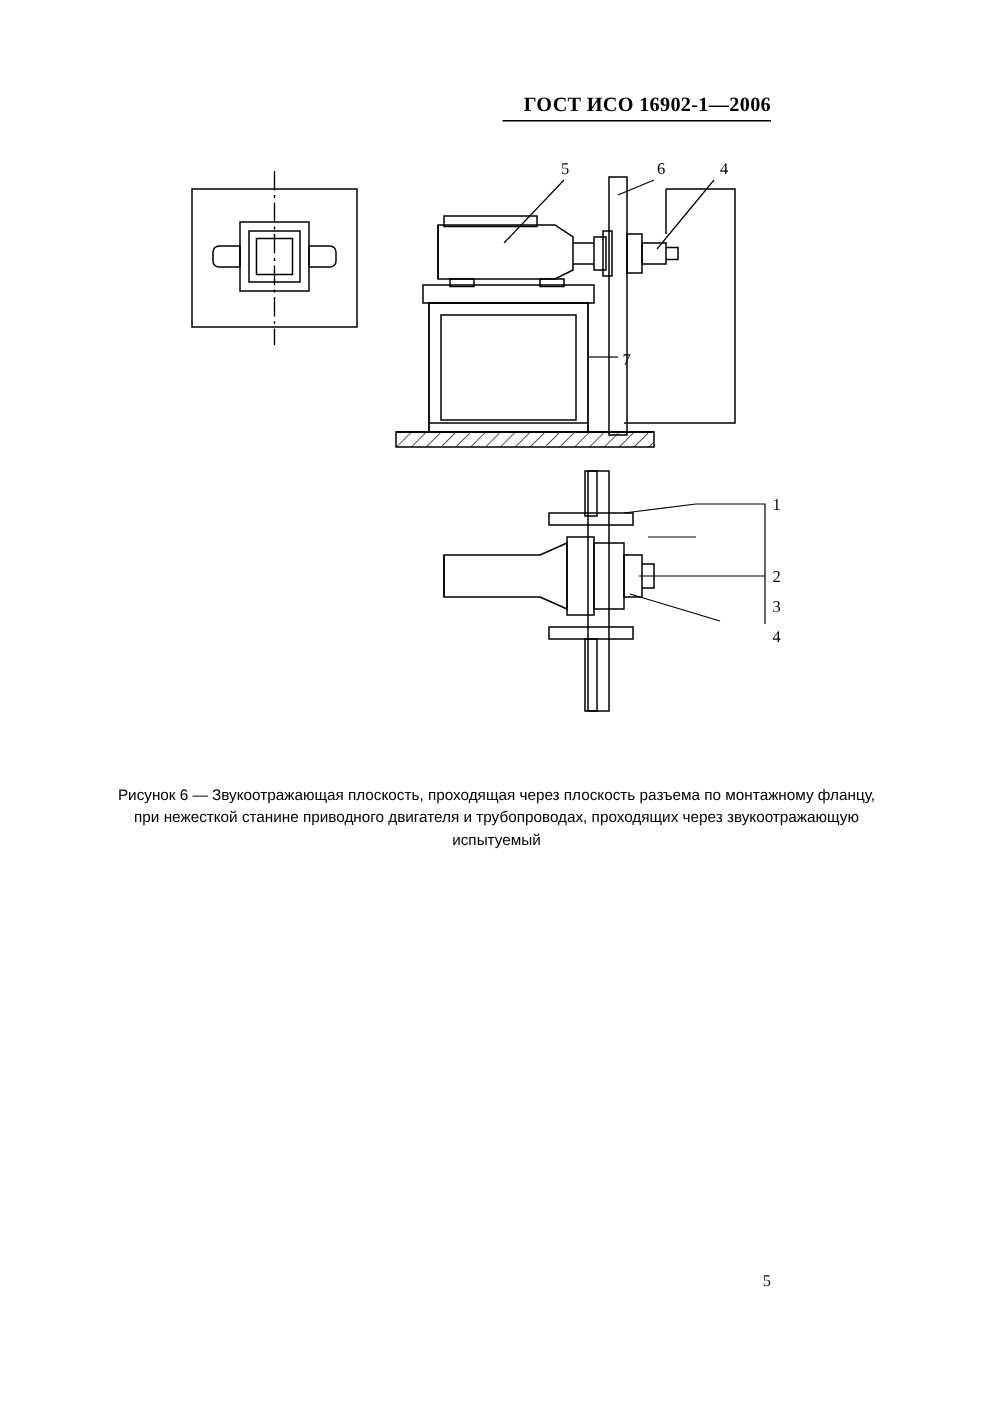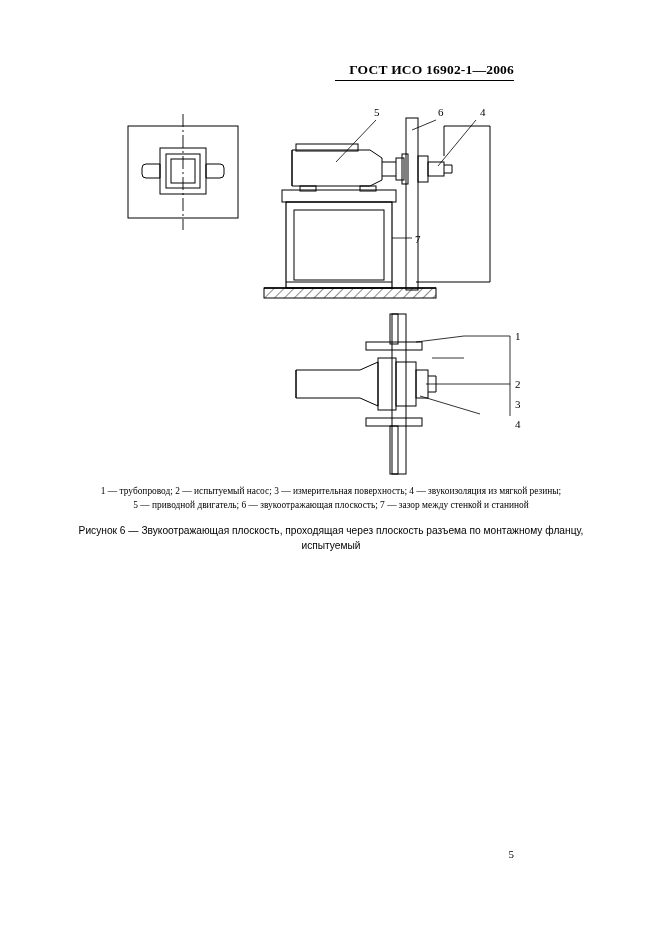--- a/index.html
+++ b/index.html
@@ -188,25 +188,22 @@
       <text x="378" y="20" class="label-num" font-family="Liberation Serif, serif" font-size="11" fill="#000">6</text>
       <text x="420" y="20" class="label-num" font-family="Liberation Serif, serif" font-size="11" fill="#000">4</text>
       <text x="355" y="147" class="label-num" font-family="Liberation Serif, serif" font-size="11" fill="#000">7</text>
       <text x="455" y="244" class="label-num" font-family="Liberation Serif, serif" font-size="11" fill="#000">1</text>
       <text x="455" y="292" class="label-num" font-family="Liberation Serif, serif" font-size="11" fill="#000">2</text>
       <text x="455" y="312" class="label-num" font-family="Liberation Serif, serif" font-size="11" fill="#000">3</text>
       <text x="455" y="332" class="label-num" font-family="Liberation Serif, serif" font-size="11" fill="#000">4</text>
     </svg>
   </div>
 
-  <div class="legend">
-    <div>1 — трубопровод; 2 — испытуемый насос; 3 — измерительная поверхность; 4 — звукоизоляция из мягкой резины;</div>
-    <div>5 — приводной двигатель; 6 — звукоотражающая плоскость; 7 — зазор между стенкой и станиной</div>
-  </div>
 
   <div class="figcaption">
     <div>Рисунок 6 — Звукоотражающая плоскость, проходящая через плоскость разъема по монтажному фланцу,</div>
+    <div>при нежесткой станине приводного двигателя и трубопроводах, проходящих через звукоотражающую</div>
     <div>испытуемый</div>
   </div>
 
   <div class="pagenum">5</div>
 
 </div>
 
 </body></html>

